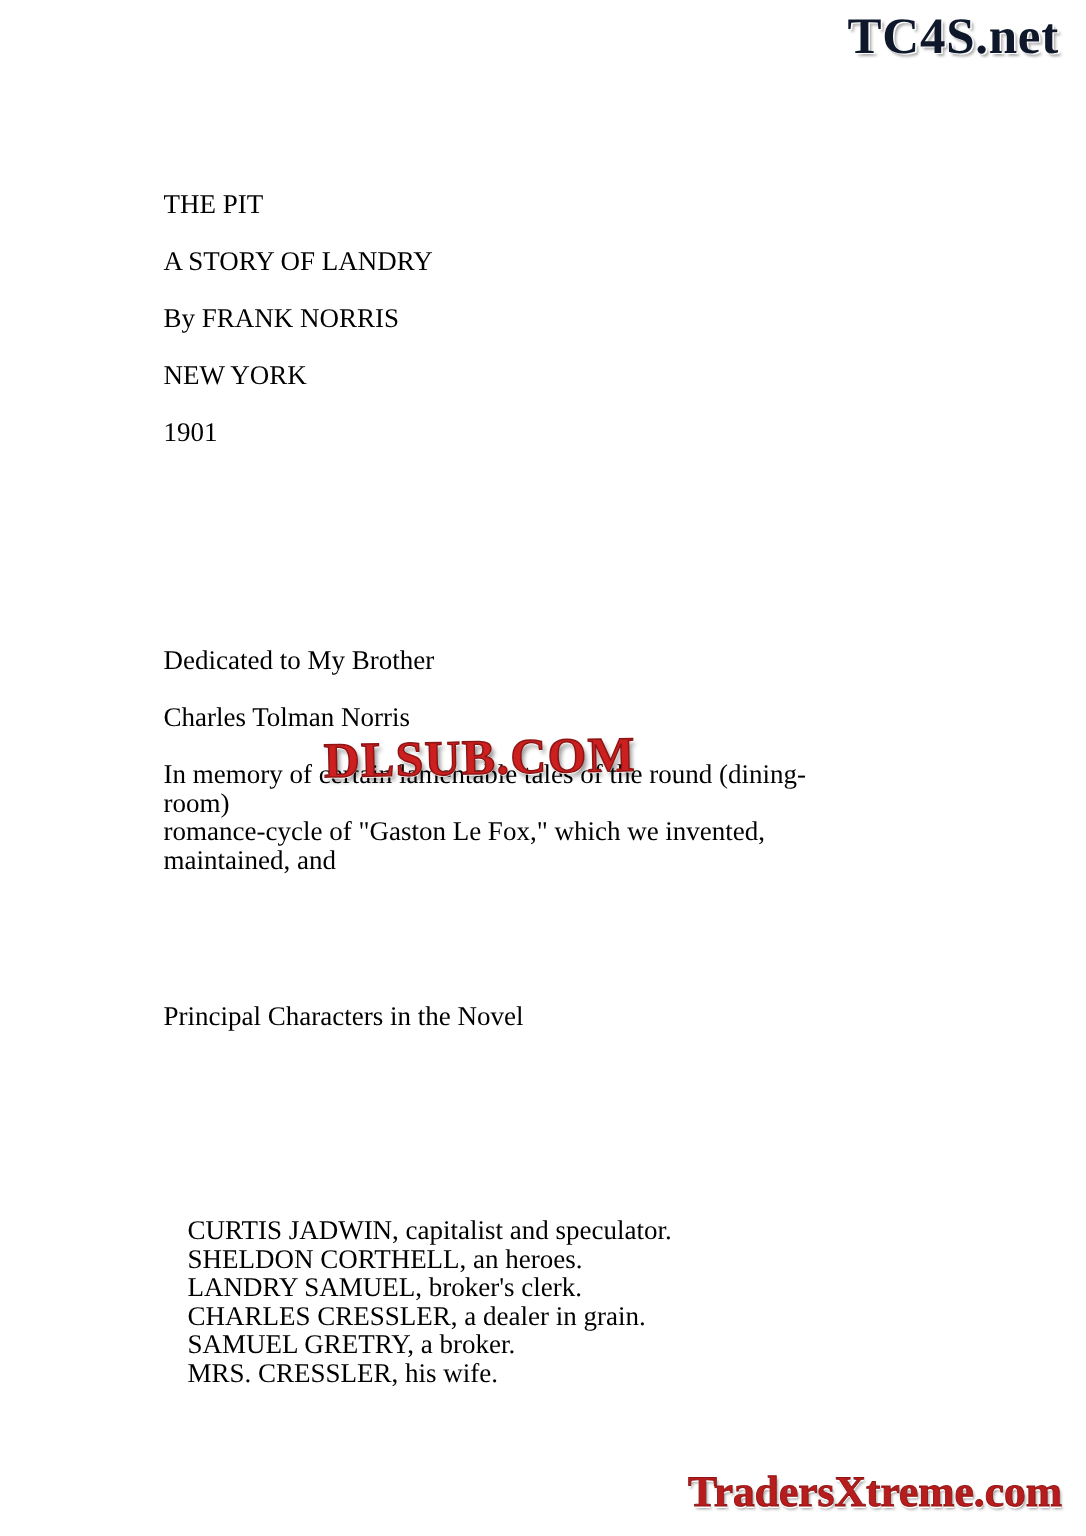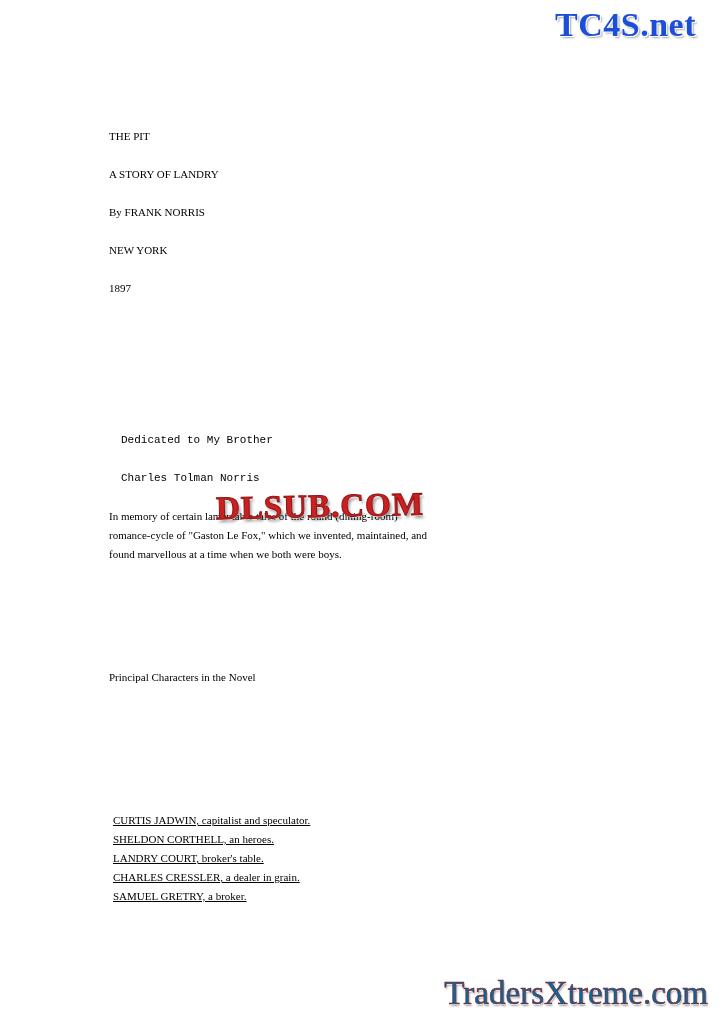--- a/index.html
+++ b/index.html
@@ -13,26 +13,26 @@
     position: relative;
     overflow: hidden;
     font-family: "Liberation Serif", serif;
     color: #000000;
   }
 
   
   .wm-top {
     position: absolute;
     top: 6px;
-    right: 28px;
+    right: 18px;
     font-family: "Liberation Serif", serif;
     font-size: 34px;
     font-weight: bold;
     letter-spacing: 0.5px;
-    color: #1d4ed8;
+    color: #0f172a;
     text-shadow:
       1px 1px 0 #ffffff,
       2px 2px 2px rgba(0,0,0,0.35);
     user-select: none;
   }
 
   .wm-center {
     position: absolute;
     top: 488px;
     left: 216px;
@@ -48,93 +48,93 @@
       2px 3px 3px rgba(0,0,0,0.4);
     user-select: none;
     white-space: nowrap;
   }
 
   .wm-bottom {
     position: absolute;
     bottom: 12px;
     right: 16px;
     font-family: "Liberation Serif", serif;
-    font-size: 33px;
-    font-weight: normal;
-    color: #0369a1;
+    font-size: 29px;
+    font-weight: bold;
+    color: #b91c1c;
     -webkit-text-stroke: 0.6px #8e1414;
     text-shadow:
       0 1px 0 #ffffff,
       1px 2px 2px rgba(0,0,0,0.4);
     user-select: none;
     white-space: nowrap;
   }
 
   
   .doc {
     position: absolute;
     left: 109px;
     top: 0;
     width: 540px;
   }
 
   .line {
-    font-size: 11px;
+    font-size: 18px;
     line-height: 19px;
     white-space: pre-wrap;
   }
 
   .title-block { position: absolute; top: 127px; left: 0; }
   .title-block .line { margin-bottom: 19px; }
 
-  .dedication-block { position: absolute; top: 431px; left: 12px; font-family: Liberation Mono, monospace; }
+  .dedication-block { position: absolute; top: 431px; left: 0; }
   .dedication-block .line { margin-bottom: 19px; }
 
   .memory-block { position: absolute; top: 507px; left: 0; width: 460px; }
   .memory-block .line { margin-bottom: 0; }
 
   .chars-heading { position: absolute; top: 668px; left: 0; }
 
-  .chars-list { position: absolute; top: 811px; left: 4px; text-decoration: underline; }
+  .chars-list { position: absolute; top: 811px; left: 16px; }
   .chars-list .line { margin-bottom: 0; }
 </style>
 </head>
 <body>
 
 <div class="wm-top">TC4S.net</div>
 
 <div class="doc">
 
   <div class="title-block">
     <div class="line">THE PIT</div>
     <div class="line">A STORY OF LANDRY</div>
     <div class="line">By FRANK NORRIS</div>
     <div class="line">NEW YORK</div>
-    <div class="line">1897</div>
+    <div class="line">1901</div>
   </div>
 
   <div class="dedication-block">
     <div class="line">Dedicated to My Brother</div>
     <div class="line">Charles Tolman Norris</div>
   </div>
 
   <div class="memory-block">
     <div class="line">In memory of certain lamentable tales of the round (dining-room)</div>
     <div class="line">romance-cycle of "Gaston Le Fox," which we invented, maintained, and</div>
-    <div class="line">found marvellous at a time when we both were boys.</div>
   </div>
 
   <div class="chars-heading">
     <div class="line">Principal Characters in the Novel</div>
   </div>
 
   <div class="chars-list">
     <div class="line">CURTIS JADWIN, capitalist and speculator.</div>
     <div class="line">SHELDON CORTHELL, an heroes.</div>
-    <div class="line">LANDRY COURT, broker's table.</div>
+    <div class="line">LANDRY SAMUEL, broker's clerk.</div>
     <div class="line">CHARLES CRESSLER, a dealer in grain.</div>
     <div class="line">SAMUEL GRETRY, a broker.</div>
+    <div class="line">MRS. CRESSLER, his wife.</div>
   </div>
 
 </div>
 
 <div class="wm-center">DLSUB.COM</div>
 <div class="wm-bottom">TradersXtreme.com</div>
 
 </body></html>

